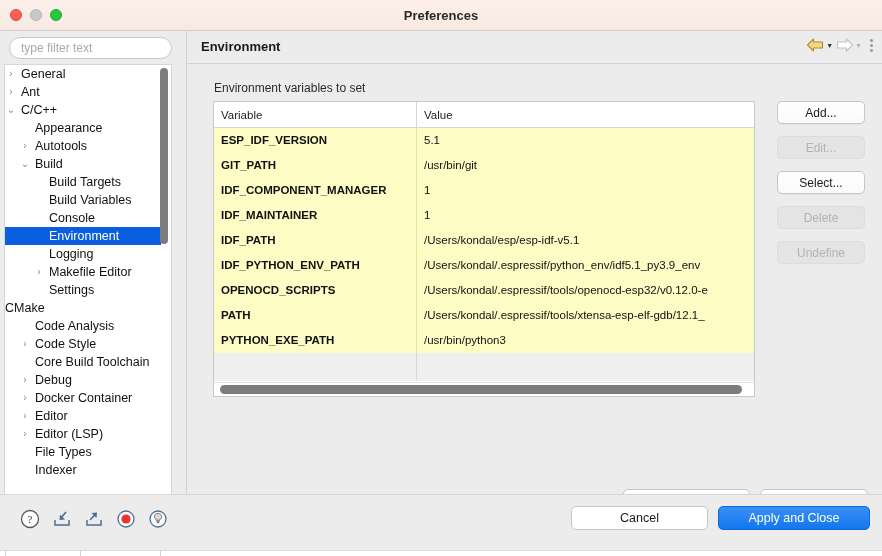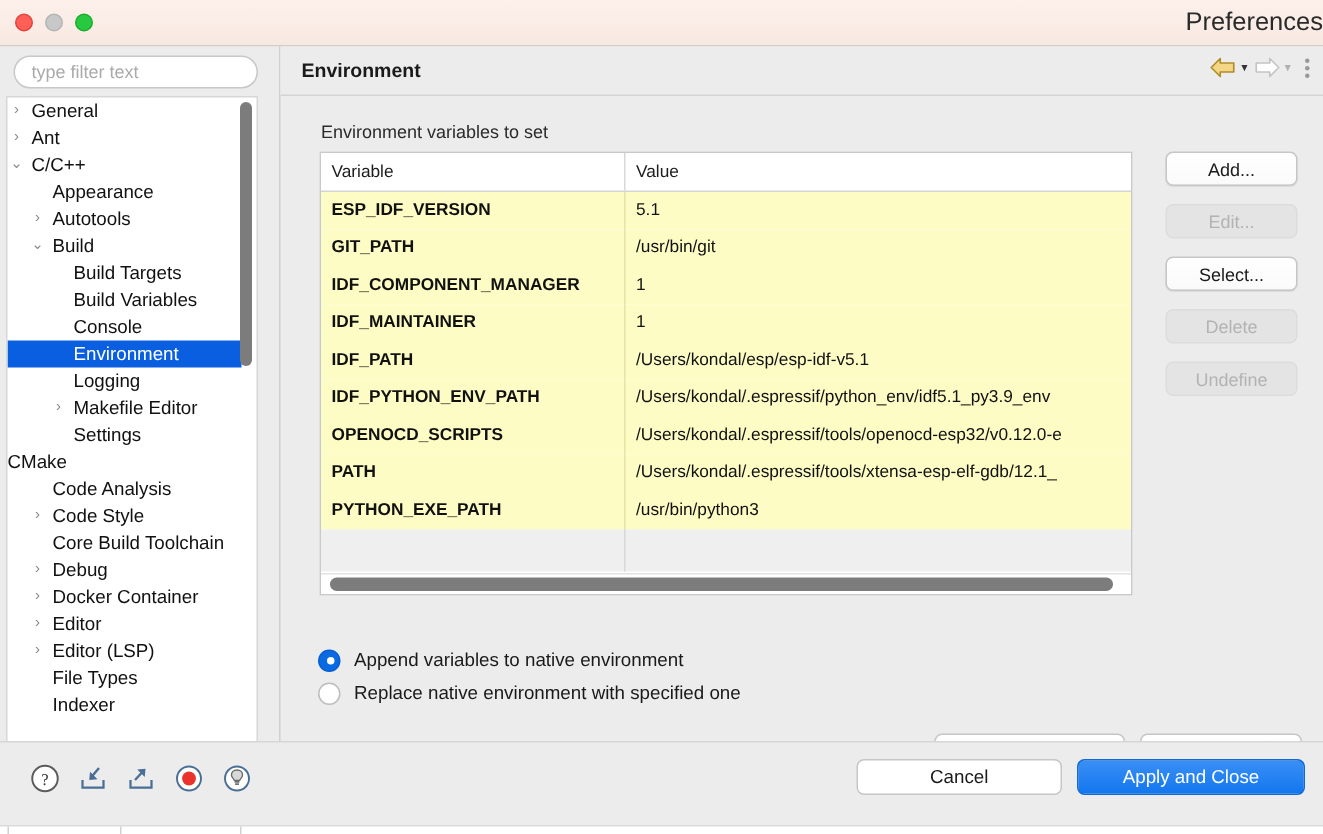--- a/index.html
+++ b/index.html
@@ -33,22 +33,22 @@
   }
   .tl-dot {
     width: 12px; height: 12px; border-radius: 50%;
     display: block;
   }
   .tl-close  { background: #ff5f57; border: 0.5px solid #e0443e; }
   .tl-min    { background: #c8c8c8; border: 0.5px solid #b4b4b4; }
   .tl-max    { background: #28c940; border: 0.5px solid #1aad2b; }
   #window-title {
     position: absolute; left: 0; right: 0;
-    text-align: right;
-    font-size: 17px; font-weight: normal; color: #2a2a2a;
+    text-align: center;
+    font-size: 13px; font-weight: bold; color: #2a2a2a;
     pointer-events: none;
   }
 
   
   #sidebar {
     position: absolute; left: 0; top: 31px;
     width: 186px; height: 463px;
     background: #ececec;
   }
   #filter-wrap {
@@ -460,30 +460,20 @@
     </div>
 
     <div id="side-buttons">
         <button class="sbtn">Add...</button>
         <button class="sbtn disabled">Edit...</button>
         <button class="sbtn">Select...</button>
         <button class="sbtn disabled">Delete</button>
         <button class="sbtn disabled">Undefine</button>
       </div>
 
-    <div id="radio-group">
-        <div class="radio-row">
-          <span class="rdot on"></span>
-          <span class="radio-label">Append variables to native environment</span>
-        </div>
-        <div class="radio-row">
-          <span class="rdot"></span>
-          <span class="radio-label">Replace native environment with specified one</span>
-        </div>
-      </div>
 
     <div id="page-buttons">
       <button class="pbtn" id="restore-defaults-button">Restore Defaults</button>
       <button class="pbtn" id="apply-button">Apply</button>
     </div>
   </div>
 
   <div id="bottombar">
     <div id="bb-icons">
       <span class="bbicon">

